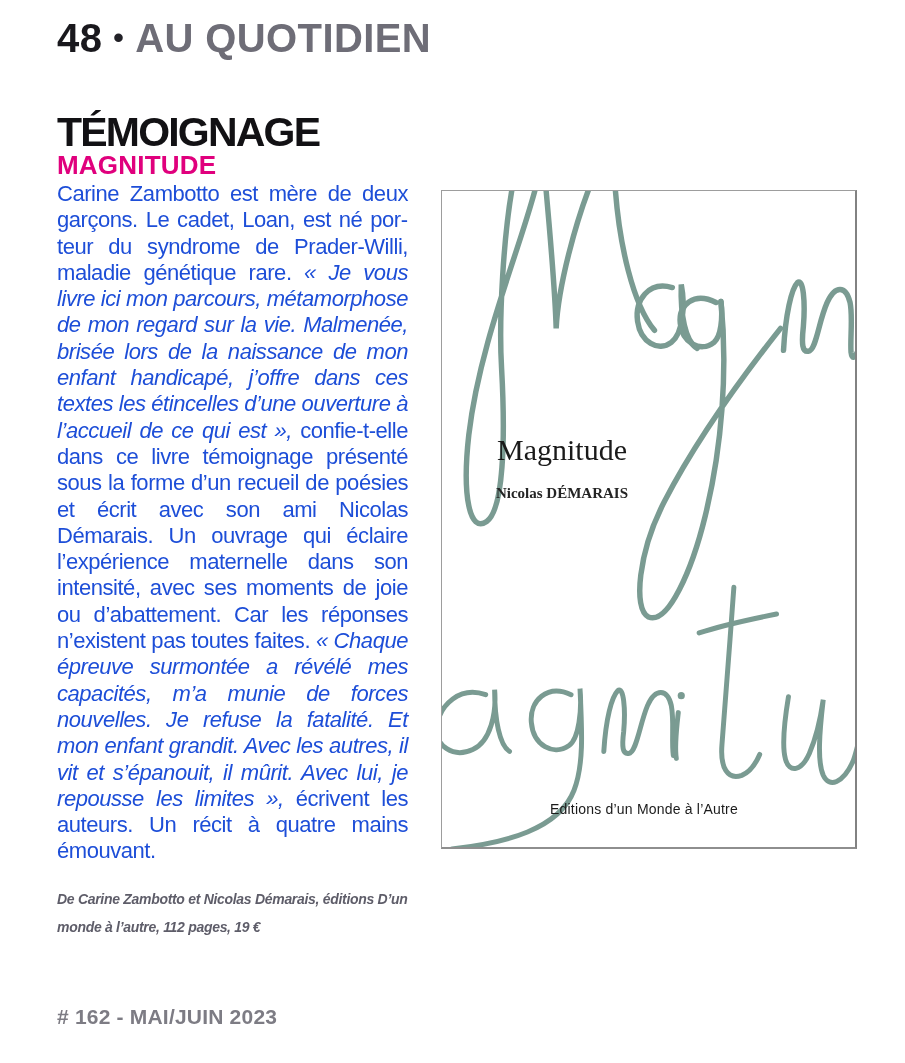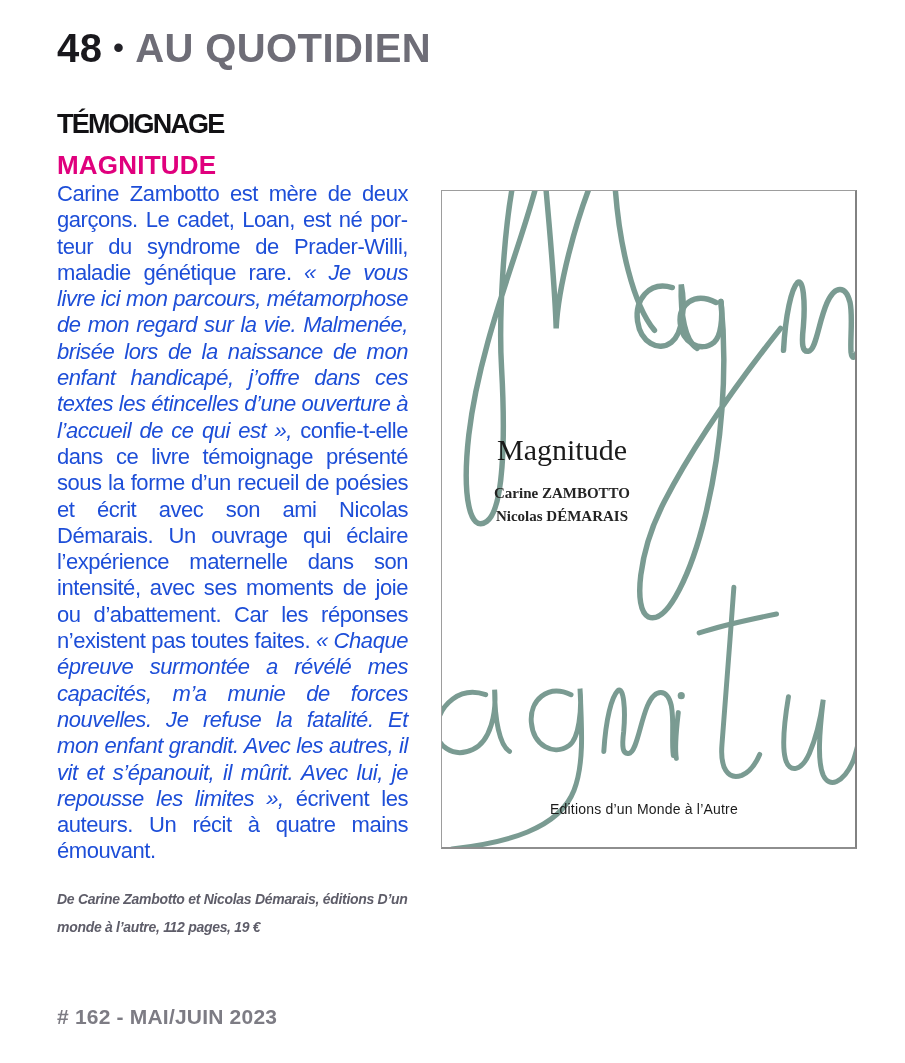--- a/index.html
+++ b/index.html
@@ -1,26 +1,26 @@
 <!DOCTYPE html>
 <html lang="fr"><head>
 <meta charset="utf-8">
 <style>
   html,body{margin:0;padding:0;}
   body{
     width:905px;height:1063px;position:relative;background:#ffffff;
     font-family:"Liberation Sans",sans-serif;overflow:hidden;
   }
   
-  .page-header{position:absolute;left:57px;top:26px;font-size:40px;font-weight:700;letter-spacing:.4px;white-space:nowrap;}
+  .page-header{position:absolute;left:57px;top:16px;font-size:40px;font-weight:700;letter-spacing:.4px;white-space:nowrap;}
   .page-header .num{color:#19181d;}
   .page-header .sep{color:#222127;font-size:30px;vertical-align:4px;margin:0 11px;}
   .page-header .section{color:#6e6d77;}
   
-  .kicker{position:absolute;left:57px;top:109px;font-size:27px;font-weight:700;letter-spacing:-1.8px;color:#121114;}
+  .kicker{position:absolute;left:57px;top:109px;font-size:41px;font-weight:700;letter-spacing:-1.8px;color:#121114;}
   .mag-title{position:absolute;left:57px;top:150px;font-size:26px;font-weight:700;letter-spacing:.2px;color:#e0007d;}
   
   .body-text{
     position:absolute;left:57px;top:181px;width:351px;margin:0;
     font-size:22px;line-height:26.3px;letter-spacing:-.45px;
     text-align:justify;color:#1d4ed8;hyphens:manual;-webkit-hyphens:manual;
   }
   .body-text .it{font-style:italic;}
   
   .credit{position:absolute;left:57px;top:886px;width:352px;margin:0;
@@ -72,21 +72,20 @@
       <path d="M 163,563 C 165,530 171,508 177,502 C 183,497 185,521 183,543 C 181,559 182,566 188,565 C 196,564 199,536 207,517 C 215,499 227,500 231,517 C 234,532 231,552 233,567"></path>
       <path d="M 238,524 C 236,542 234,558 236,570"></path>
       <circle cx="241" cy="507" r="3.6" fill="#7a9b92" stroke="none"></circle>
       <path d="M 294,398 C 290,452 285,520 282,556 C 280,580 288,592 302,587 C 312,583 317,573 320,566"></path>
       <path d="M 259,444 C 283,436 312,430 337,425"></path>
       <path d="M 349,508 C 345,532 342,557 346,571 C 350,585 362,583 370,565 C 378,547 382,525 384,511 C 380,545 378,573 384,587 C 390,600 404,595 414,573 C 416,568 418,560 420,552"></path>
     </g>
   </svg>
   <div class="cover-title">Magnitude</div>
   <div class="cover-authors">
-    <div>Carine ZAMBOTTO</div>
     <div>Nicolas DÉMARAIS</div>
   </div>
   <div class="cover-publisher">Editions d’un Monde à l’Autre</div>
 </div>
 
 <p class="credit">De Carine Zambotto et Nicolas Démarais, éditions D’un monde à l’autre, 112 pages, 19 €</p>
 
 <div class="page-footer"># 162 - MAI/JUIN 2023</div>
 
 </body></html>

